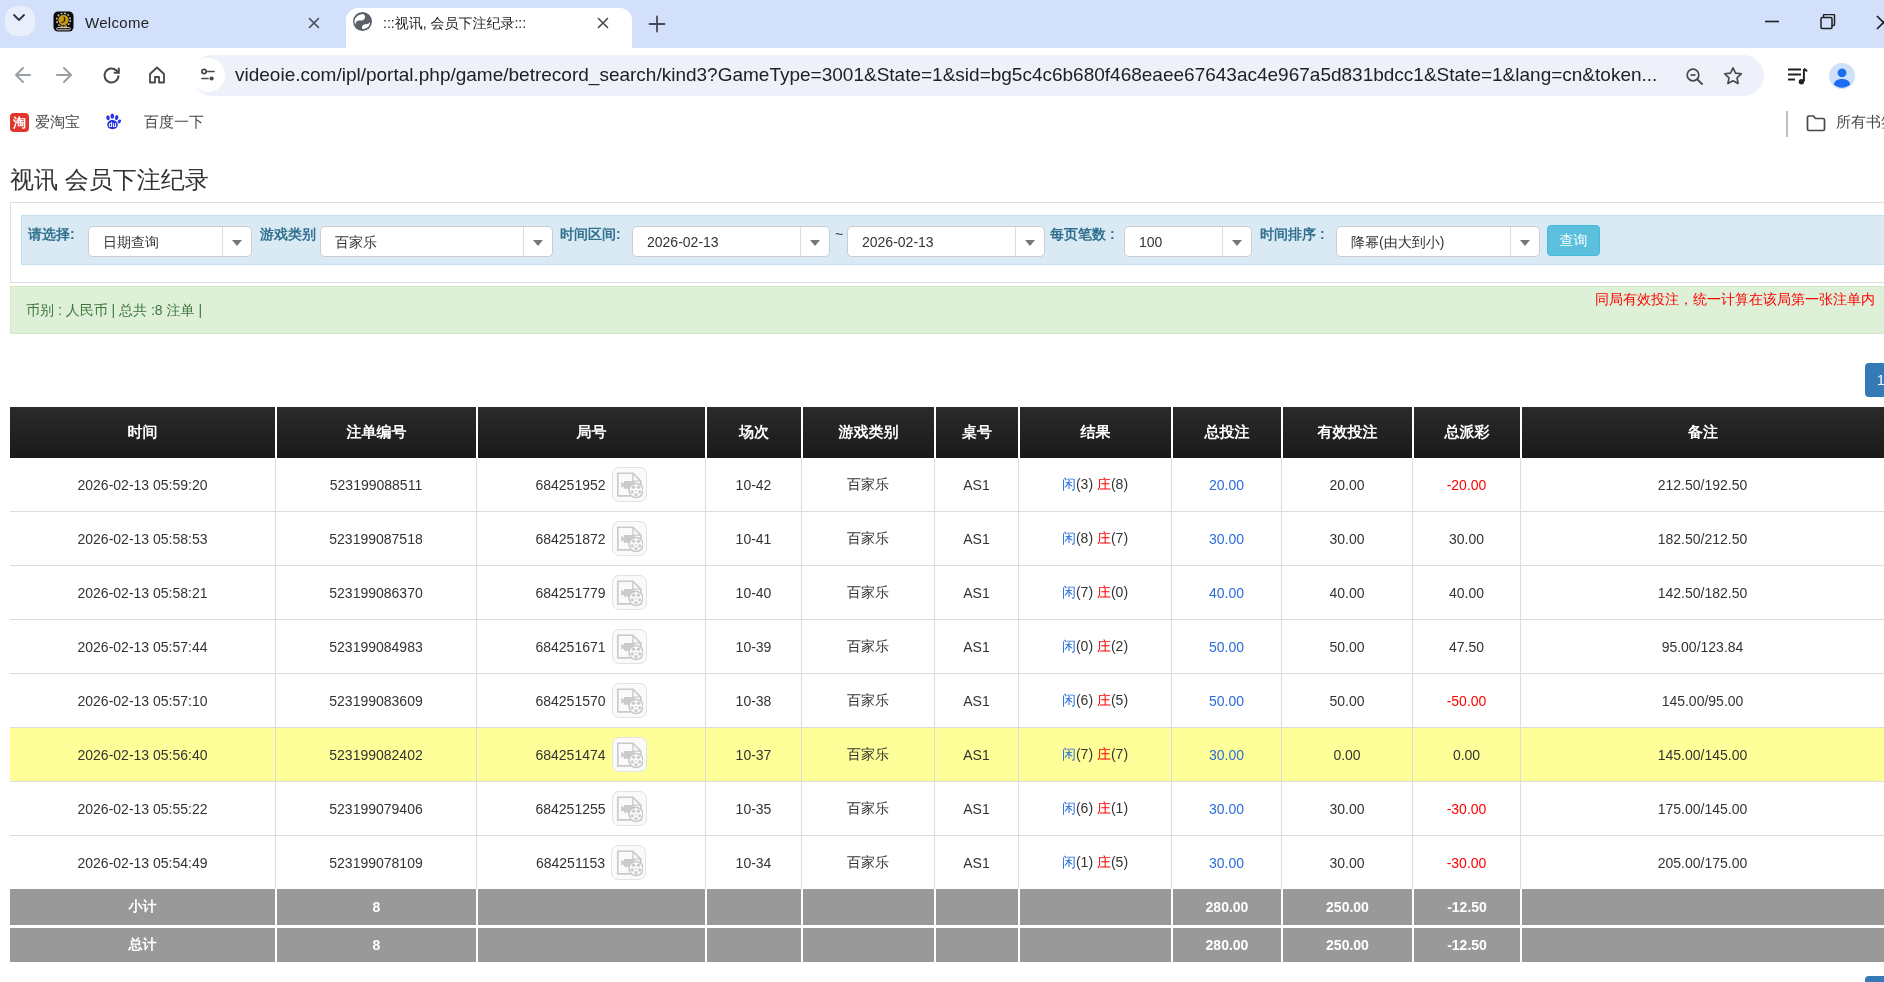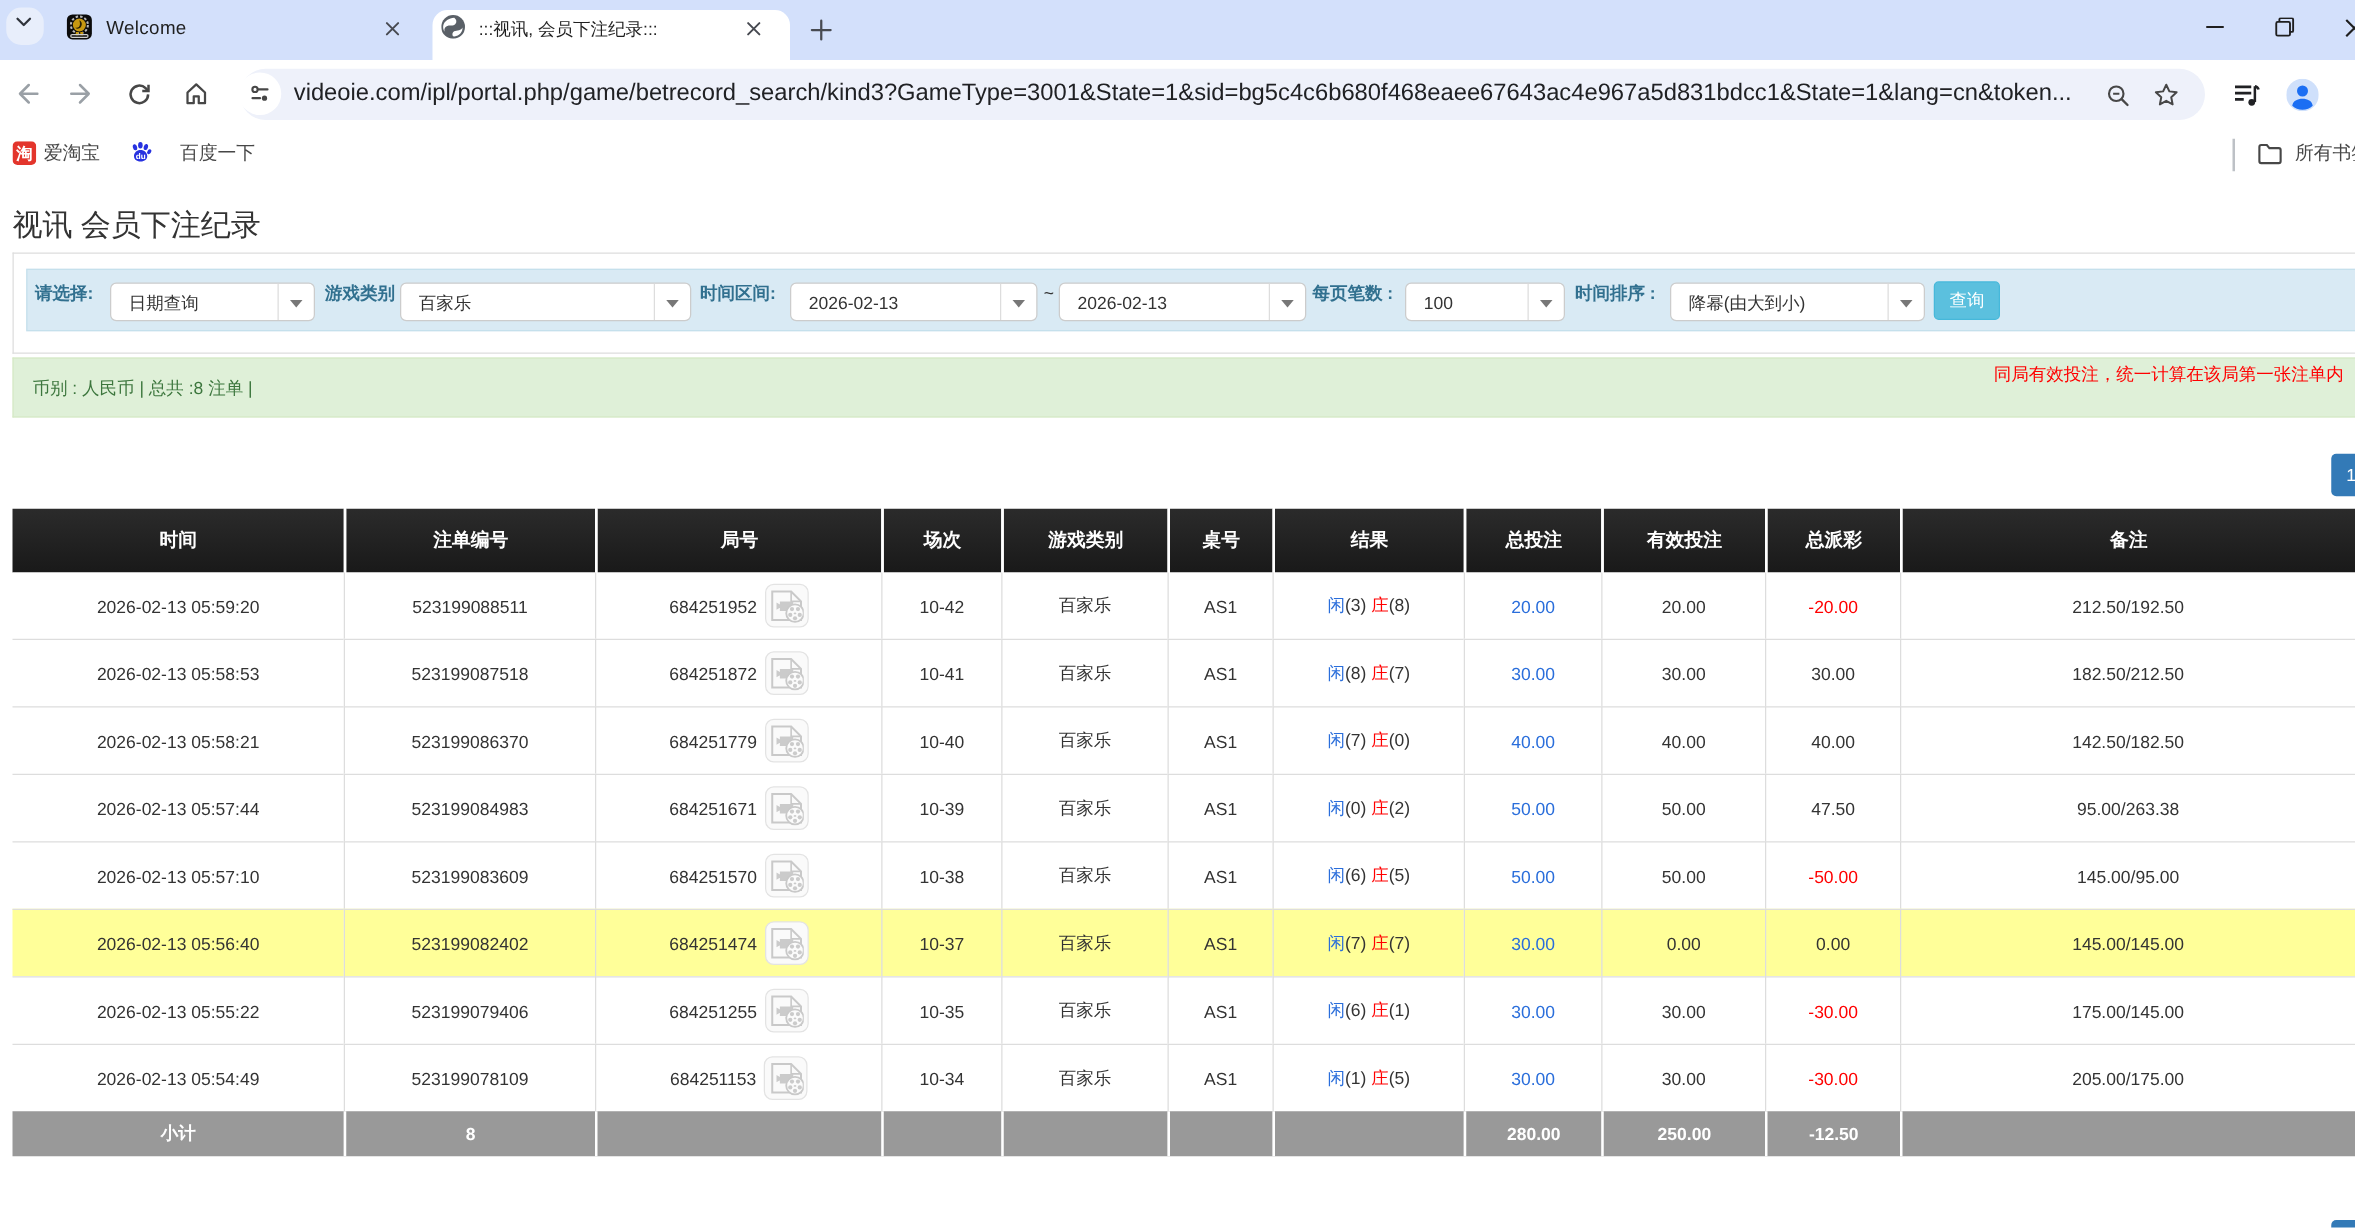--- a/index.html
+++ b/index.html
@@ -319,21 +319,21 @@
                 <use href="#vid"></use>
               </svg>
             </span></span></td>
         <td>10-39</td>
         <td>百家乐</td>
         <td>AS1</td>
         <td><span class="blue">闲</span>(0) <span class="red">庄</span>(2)</td>
         <td class="blue">50.00</td>
         <td>50.00</td>
         <td>47.50</td>
-        <td>95.00/263.38</td>
+        <td>95.00/123.84</td>
       </tr>
 <tr>
         <td>2026-02-13 05:57:10</td>
         <td>523199083609</td>
         <td><span class="gamecell">684251570<span class="vicon">
               <svg width="28" height="28" viewBox="0 0 28 28">
                 <use href="#vid"></use>
               </svg>
             </span></span></td>
         <td>10-38</td>
@@ -402,15 +402,28 @@
         <td></td>
         <td></td>
         <td></td>
         <td></td>
         <td></td>
         <td>280.00</td>
         <td>250.00</td>
         <td class="red">-12.50</td>
         <td></td>
       </tr>
+<tr class="foot foot2">
+        <td>总计</td>
+        <td>8</td>
+        <td></td>
+        <td></td>
+        <td></td>
+        <td></td>
+        <td></td>
+        <td>280.00</td>
+        <td>250.00</td>
+        <td class="red">-12.50</td>
+        <td></td>
+      </tr>
 </tbody>
   </table>
 <div class="pag" style="top:976px;">1</div>
 
 </body></html>

